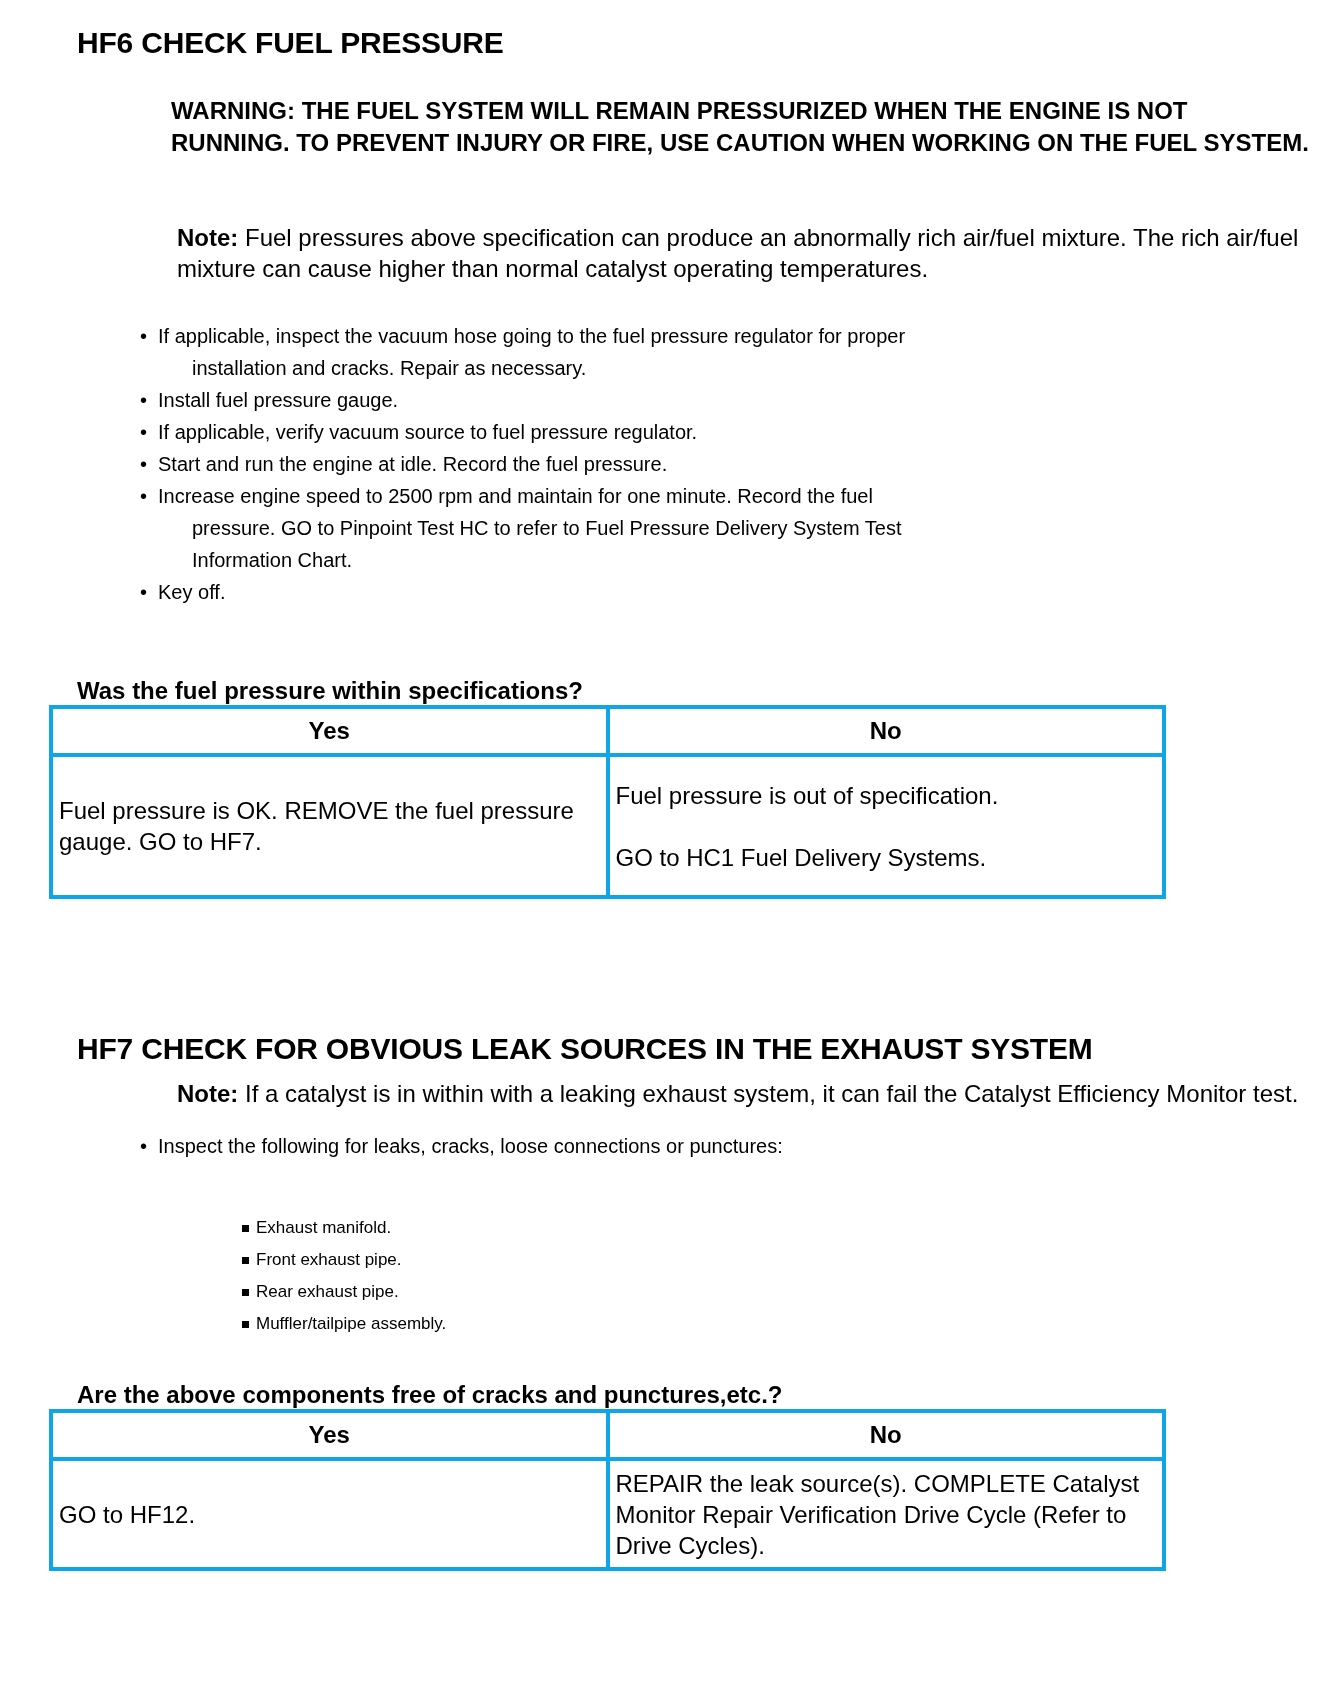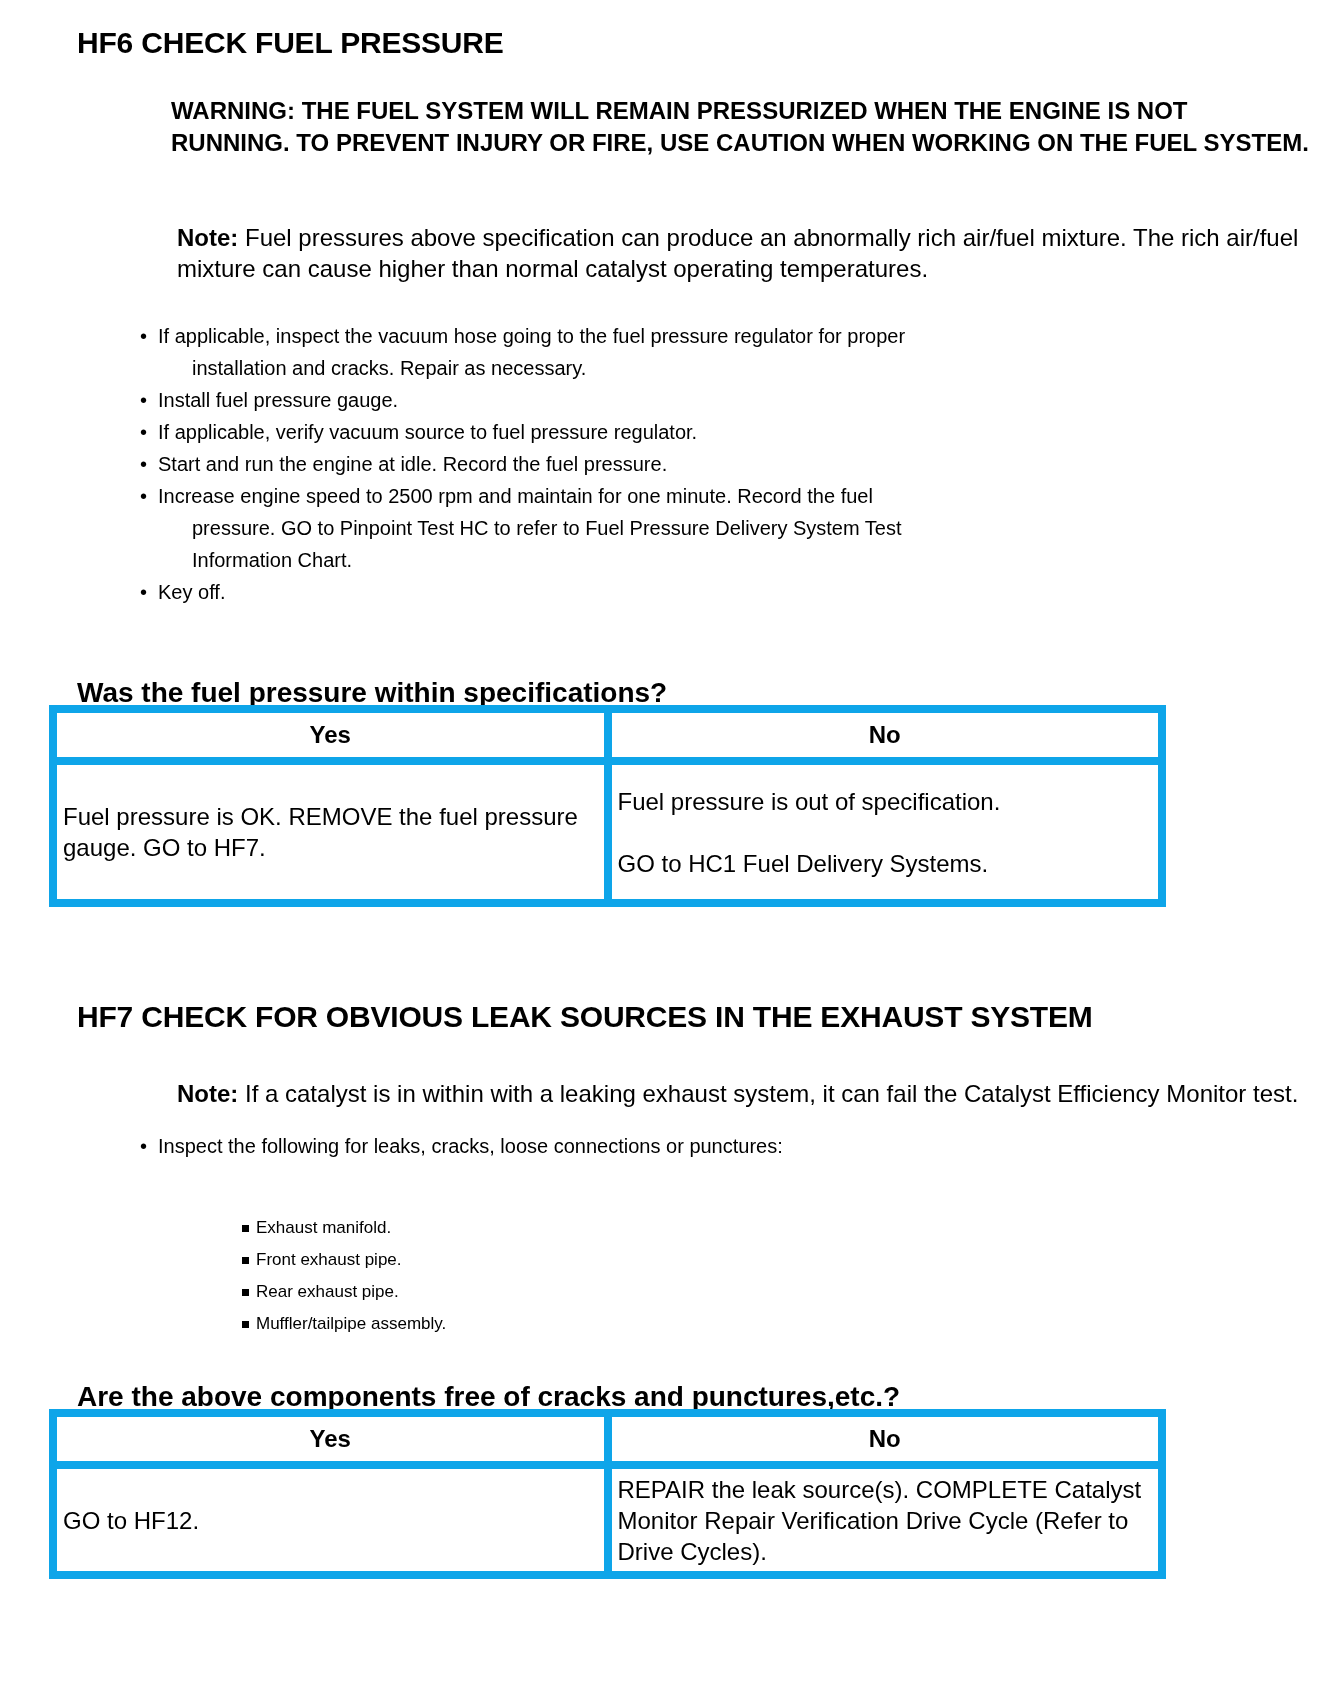--- a/index.html
+++ b/index.html
@@ -12,23 +12,23 @@
   .warn { font-weight: bold; font-size: 24px; left: 152px; width: 1140px; line-height: 32px; }
   .para { font-size: 24px; left: 158px; width: 1140px; line-height: 31px; }
   .para b { font-weight: bold; }
   .bullets { left: 140px; width: 1120px; font-size: 20px; line-height: 32px; margin: 0; padding: 0; list-style: none; }
   .bullets li { position: relative; padding-left: 18px; }
   .bullets li .cont { display: block; padding-left: 34px; }
   .bullets li::before { content: "\2022"; position: absolute; left: 0; top: 0; }
   .sub { left: 240px; font-size: 17px; line-height: 32px; margin: 0; padding: 0; list-style: none; }
   .sub li { position: relative; padding-left: 16px; }
   .sub li::before { content: ""; position: absolute; left: 2px; top: 13px; width: 7px; height: 7px; background: #000; }
-  .question { font-weight: bold; font-size: 28px; left: 58px; white-space: nowrap; }
+  .question { font-weight: bold; font-size: 24px; left: 58px; white-space: nowrap; }
   table.yn { position: absolute; left: 49px; width: 1117px; border-collapse: collapse; font-size: 24px; }
-  table.yn th, table.yn td { border: 8px solid #0ea5e9; }
+  table.yn th, table.yn td { border: 4px solid #0ea5e9; }
   table.yn th { font-weight: bold; text-align: center; height: 44px; padding: 0; }
   table.yn td { vertical-align: middle; padding: 4px 6px; line-height: 31px; }
   .col { width: 50%; }
 </style>
 </head>
 <body>
 
 <div class="abs h1" style="top:26px;">HF6 CHECK FUEL PRESSURE</div>
 
 <div class="abs warn" style="top:95px;">WARNING: THE FUEL SYSTEM WILL REMAIN PRESSURIZED WHEN THE ENGINE IS NOT RUNNING. TO PREVENT INJURY OR FIRE, USE CAUTION WHEN WORKING ON THE FUEL SYSTEM.</div>
@@ -58,21 +58,21 @@
     <td><span>Fuel pressure is OK. REMOVE the fuel pressure gauge. GO to HF7.</span></td>
     <td>
       <div>Fuel pressure is out of specification.</div>
       <div style="height:31px;"></div>
       <div>GO to HC1 Fuel Delivery Systems.</div>
     </td>
   </tr>
 </tbody>
   </table>
 
-<div class="abs h1" style="top:1000px;">HF7 CHECK FOR OBVIOUS LEAK SOURCES IN THE EXHAUST SYSTEM</div>
+<div class="abs h1" style="top:1032px;">HF7 CHECK FOR OBVIOUS LEAK SOURCES IN THE EXHAUST SYSTEM</div>
 
 <div class="abs para" style="top:1078px;">
   <b>Note:</b><span> If a catalyst is in within with a leaking exhaust system, it can fail the Catalyst Efficiency Monitor test.</span>
 </div>
 
 <ul class="abs bullets" style="top:1130px;">
   <li>Inspect the following for leaks, cracks, loose connections or punctures:</li>
 </ul>
 
 <ul class="abs sub" style="top:1212px;">

